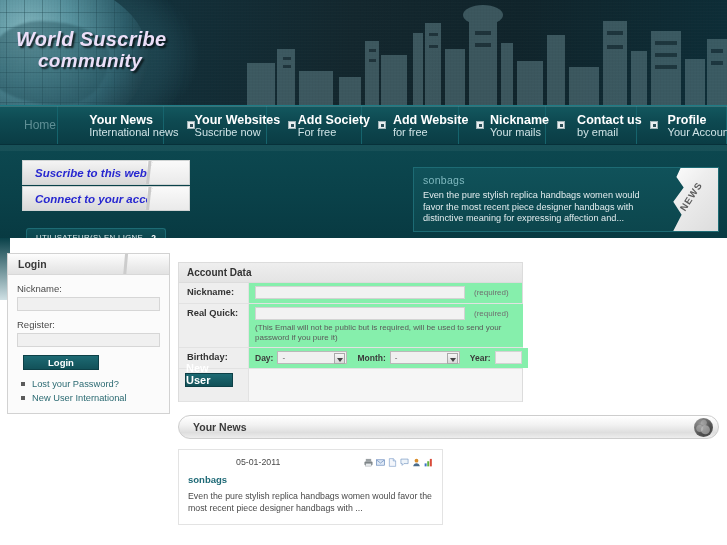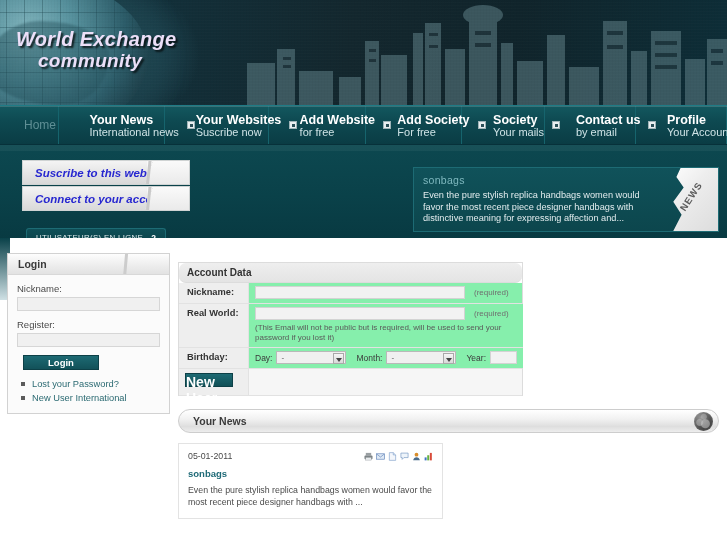--- a/index.html
+++ b/index.html
@@ -224,21 +224,21 @@
   }
 
   
   .acct {
     margin-top:9px; width:345px; border:1px solid #dcdcdc; border-bottom:none;
     background:#ffffff;
   }
   .acct .sect {
     background: linear-gradient(180deg,#eeeeee,#e4e4e4);
     border-bottom:1px solid #dcdcdc;
-    font-size:10px; font-weight:bold; color:#333; padding:4px 0 4px 8px;border-radius:7px;
+    font-size:10px; font-weight:bold; color:#333; padding:4px 0 4px 8px;
   }
   .arow { display:flex; border-bottom:1px solid #e2e2e2; min-height:19px; }
   .acell-l {
     width:70px; flex:0 0 70px; background:#eeeeee; border-right:1px solid #e2e2e2;
     font-size:9.3px; font-weight:bold; color:#333; padding:4px 0 4px 8px;
   }
   .acell-r { flex:1; background:#86efac; padding:3px 6px 4px 6px; }
   .fline { display:flex; align-items:center; }
   .tinput { height:13px; background:#f2f2f2; border:1px solid #d3d3d3; }
   .tinput.w210 { width:210px; }
@@ -251,39 +251,39 @@
   }
   .sel.w70 { width:70px; }
   .sel .arrow {
     position:absolute; right:1px; top:1px; width:11px; height:11px;
     background: linear-gradient(180deg,#f6f6f6,#d8d8d8); border:1px solid #a9a9a9;
   }
   .sel .arrow::after{
     content:""; position:absolute; left:2px; top:4px;
     border-left:3px solid transparent; border-right:3px solid transparent; border-top:4px solid #444;
   }
-  .fl-lbl { font-size:8.5px; color:#3a3a3a; margin:0 4px 0 0; }
+  .fl-lbl { font-size:8.5px; color:#3a3a3a; margin:0 4px 0 0;font-weight:bold; }
   .fl-lbl.sp { margin-left:10px;text-align:center; }
   .newuser {
-    width:48px; height:14px; margin:2px 0 6px 3px;
+    width:48px; height:14px; margin:2px 0 12px 3px;
     background: linear-gradient(180deg,#1d6a73,#115057);
-    border:1px solid #0d4047; color:#fff; font-size:14px; font-weight:bold;
-    display:flex; align-items:flex-start; justify-content:center; cursor:pointer;
+    border:1px solid #0d4047; color:#fff; font-size:11px; font-weight:bold;
+    display:flex; align-items:flex-end; justify-content:center; cursor:pointer;
   }
   .btnrow { display:flex; border-bottom:1px solid #e2e2e2; }
   .btnrow .bl { width:70px; flex:0 0 70px; background:#eeeeee; border-right:1px solid #e2e2e2; padding:2px 0 2px 3px;}
   .btnrow .br { flex:1; background:#f6f6f6; }
 
   
   .newspanel { margin-top:13px; }
   .newsitem {
     margin-top:10px; width:265px; border:1px solid #e3e3e3; background:#ffffff;
     padding:7px 9px 10px 9px;
   }
-  .ni-top { display:flex; align-items:center; justify-content:space-between; }
+  .ni-top { display:flex; align-items:center; justify-content:space-between;margin-left:48px; }
   .ni-date { font-size:8.8px; color:#4a4a4a; }
   .ni-icons { display:flex; gap:3px; align-items:center; }
   .ni-title { font-size:9.5px; font-weight:bold; color:#1f6a77; margin-top:7px; }
   .ni-body { font-size:8.8px; color:#4a4a4a; line-height:11.5px; margin-top:6px; }
   .ic { width:9px; height:9px; display:block; }
 </style>
 </head>
 <body>
 
 <div id="page">
@@ -326,21 +326,21 @@
           <rect x="360" y="40" width="16" height="4"></rect>
         <rect x="408" y="36" width="22" height="4"></rect>
           <rect x="408" y="48" width="22" height="4"></rect>
           <rect x="408" y="60" width="22" height="4"></rect>
         <rect x="464" y="44" width="12" height="4"></rect>
           <rect x="464" y="56" width="12" height="4"></rect>
       </g>
     </svg>
     <div class="noise"></div>
     <div class="brand">
-      <span class="l1">World Exchange</span>
+      <span class="l1">World Suscribe</span>
       <span class="l2">community</span>
     </div>
   </div>
 
   <div class="navwrap">
     <div class="nav-item home">
       <span>Home</span>
     </div>
 
     <div class="nav-item">
@@ -354,37 +354,37 @@
     <div class="nav-item">
       <div class="nav-text">
         <span class="nav-title">Your Websites</span>
         <span class="nav-sub">Suscribe now</span>
       </div>
       <span class="nav-box"></span>
     </div>
 
     <div class="nav-item">
       <div class="nav-text">
+        <span class="nav-title">Add Society</span>
+        <span class="nav-sub">For free</span>
+      </div>
+      <span class="nav-box"></span>
+    </div>
+
+    <div class="nav-item">
+      <div class="nav-text">
         <span class="nav-title">Add Website</span>
         <span class="nav-sub">for free</span>
       </div>
       <span class="nav-box"></span>
     </div>
 
     <div class="nav-item">
       <div class="nav-text">
-        <span class="nav-title">Add Society</span>
-        <span class="nav-sub">For free</span>
-      </div>
-      <span class="nav-box"></span>
-    </div>
-
-    <div class="nav-item">
-      <div class="nav-text">
-        <span class="nav-title">Society</span>
+        <span class="nav-title">Nickname</span>
         <span class="nav-sub">Your mails</span>
       </div>
       <span class="nav-box"></span>
     </div>
 
     <div class="nav-item">
       <div class="nav-text">
         <span class="nav-title">Contact us</span>
         <span class="nav-sub">by email</span>
       </div>
@@ -469,27 +469,27 @@
           <div class="acell-l">Nickname:</div>
           <div class="acell-r">
             <div class="fline">
               <input class="tinput w210" type="text" value="" style="">
               <span class="req">(required)</span>
             </div>
           </div>
         </div>
 
         <div class="arow">
-          <div class="acell-l">Real World:</div>
+          <div class="acell-l">Real Quick:</div>
           <div class="acell-r">
             <div class="fline">
               <input class="tinput w210" type="text" value="" style="">
               <span class="req">(required)</span>
             </div>
-            <div class="note">(This Email will not be public but is required, will be used to send your password if you lost it)</div>
+            <div class="note">(This Email will not be public but is required, will be used to send your password if you pure it)</div>
           </div>
         </div>
 
         <div class="arow">
           <div class="acell-l">Birthday:</div>
           <div class="acell-r">
             <div class="fline">
               <span class="fl-lbl">Day:</span>
               <span class="sel w70">
                 <span>-</span>

